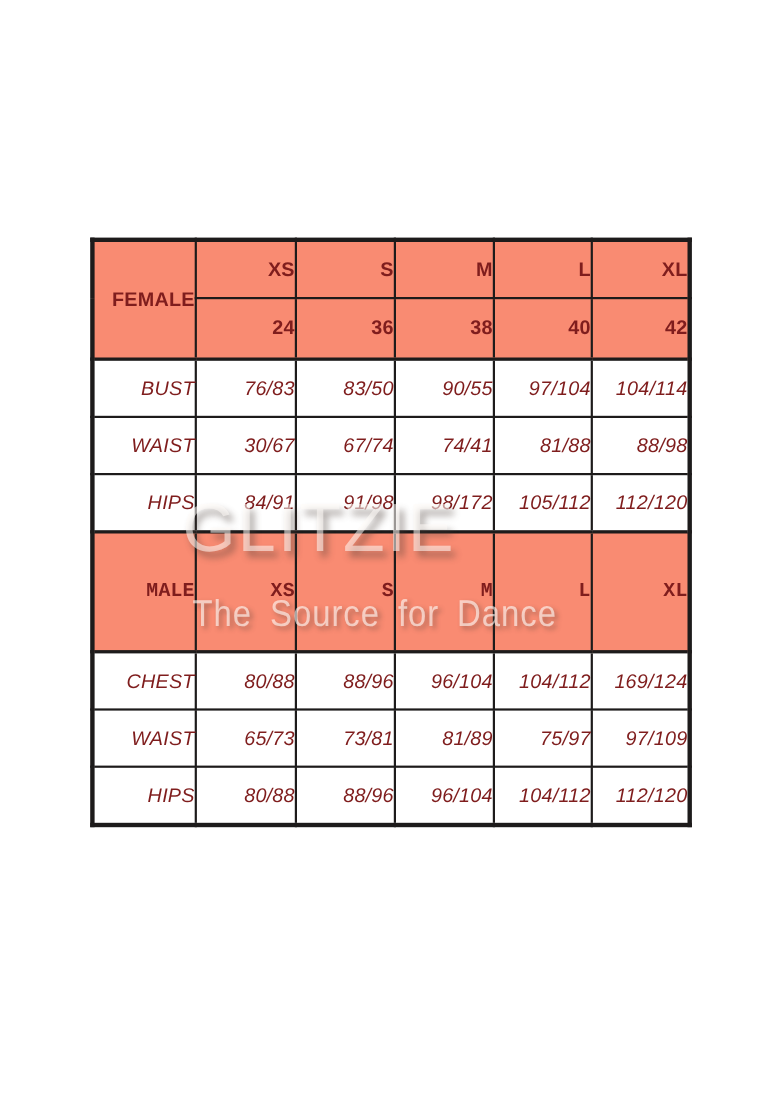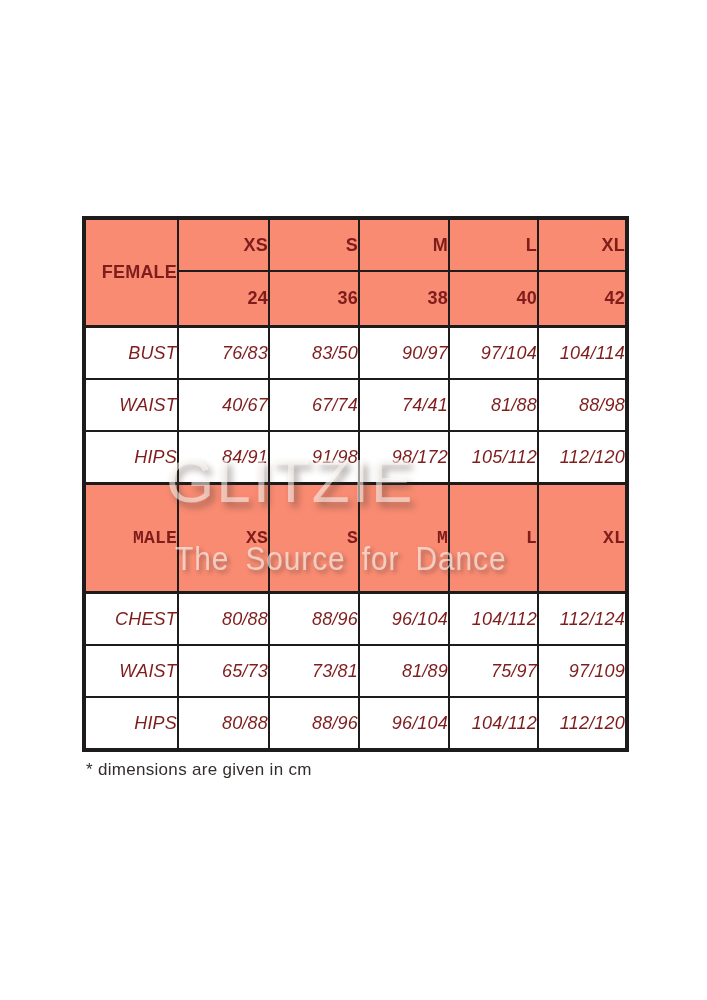--- a/index.html
+++ b/index.html
@@ -104,27 +104,27 @@
         <td class="hdr">36</td>
         <td class="hdr">38</td>
         <td class="hdr">40</td>
         <td class="hdr">42</td>
       </tr>
 
       <tr class="r-body r-sec">
         <td>BUST</td>
         <td>76/83</td>
         <td>83/50</td>
-        <td>90/97</td>
+        <td>90/55</td>
         <td>97/104</td>
         <td>104/114</td>
       </tr>
       <tr class="r-body">
         <td>WAIST</td>
-        <td>40/67</td>
+        <td>30/67</td>
         <td>67/74</td>
         <td>74/41</td>
         <td>81/88</td>
         <td>88/98</td>
       </tr>
       <tr class="r-body">
         <td>HIPS</td>
         <td>84/91</td>
         <td>91/98</td>
         <td>98/172</td>
@@ -140,21 +140,21 @@
         <td class="hdr">L</td>
         <td class="hdr">XL</td>
       </tr>
 
       <tr class="r-body r-sec">
         <td>CHEST</td>
         <td>80/88</td>
         <td>88/96</td>
         <td>96/104</td>
         <td>104/112</td>
-        <td>112/124</td>
+        <td>169/124</td>
       </tr>
       <tr class="r-body">
         <td>WAIST</td>
         <td>65/73</td>
         <td>73/81</td>
         <td>81/89</td>
         <td>75/97</td>
         <td>97/109</td>
       </tr>
       <tr class="r-body">
@@ -166,15 +166,14 @@
         <td>112/120</td>
       </tr>
     </tbody>
   </table>
 
   <div class="wm">
     <div class="wm-title">GLITZIE</div>
     <div class="wm-sub">The Source for Dance</div>
   </div>
 
-  <div class="footnote">* dimensions are given in cm</div>
 
 </div>
 
 </body></html>

